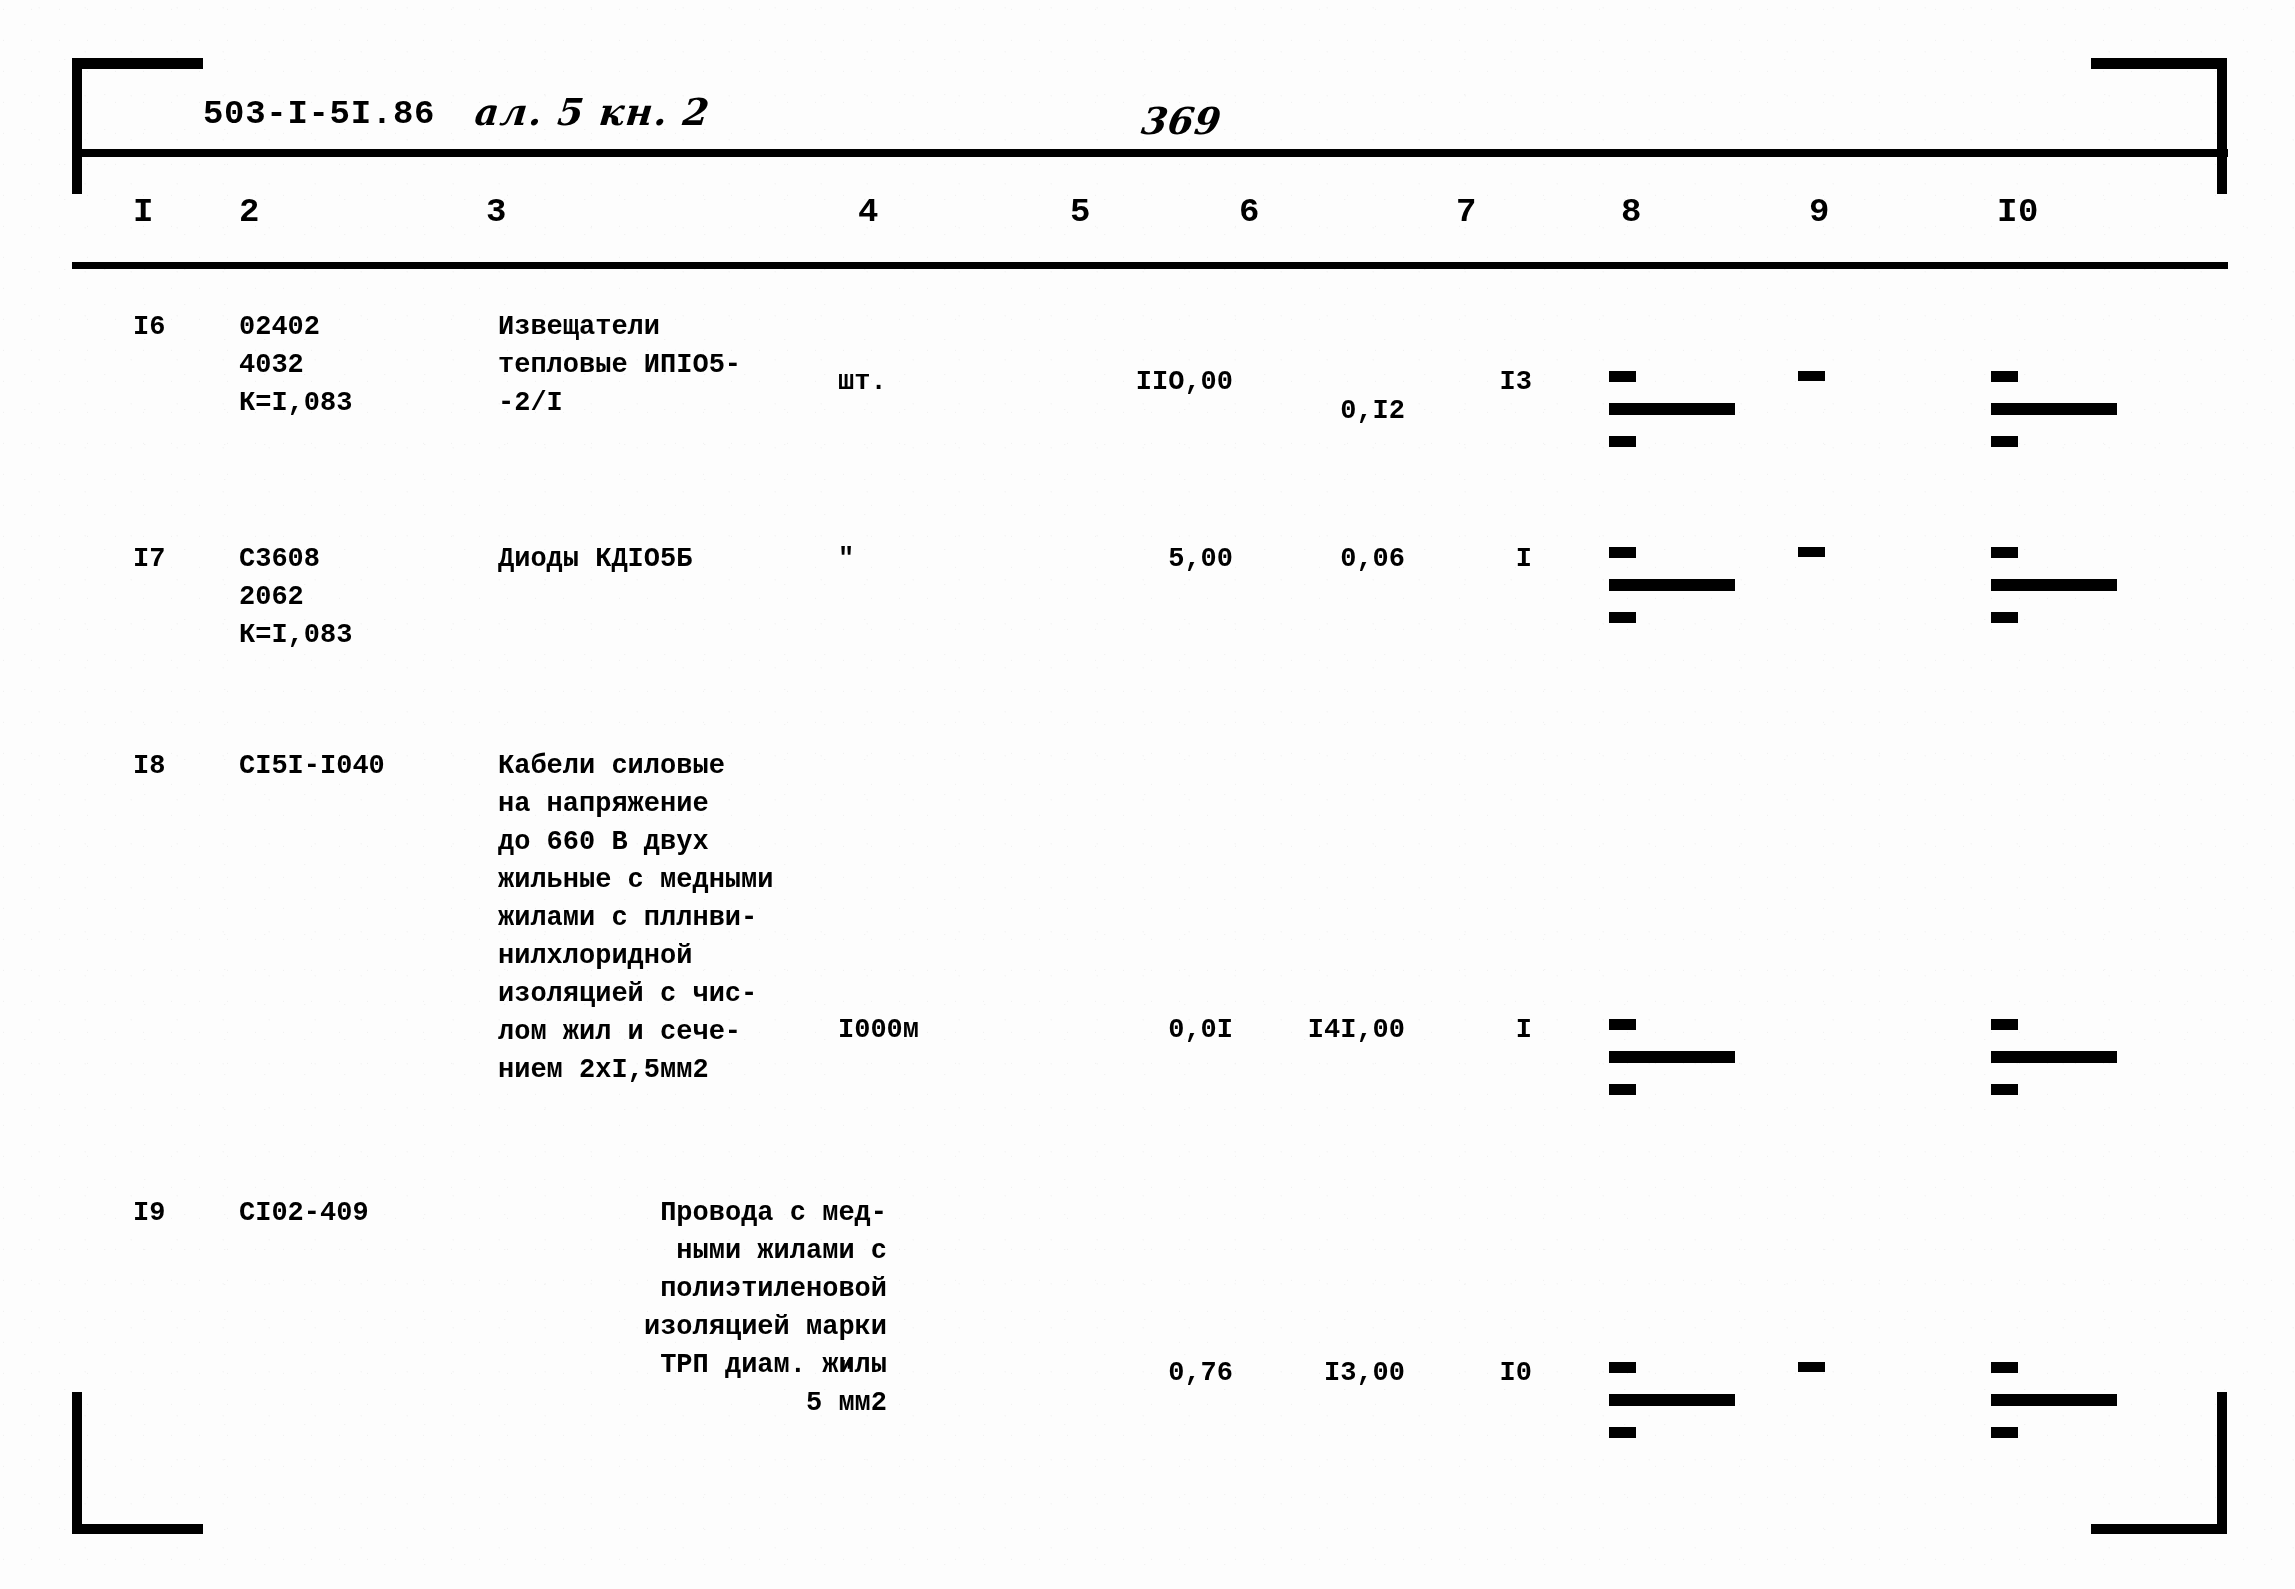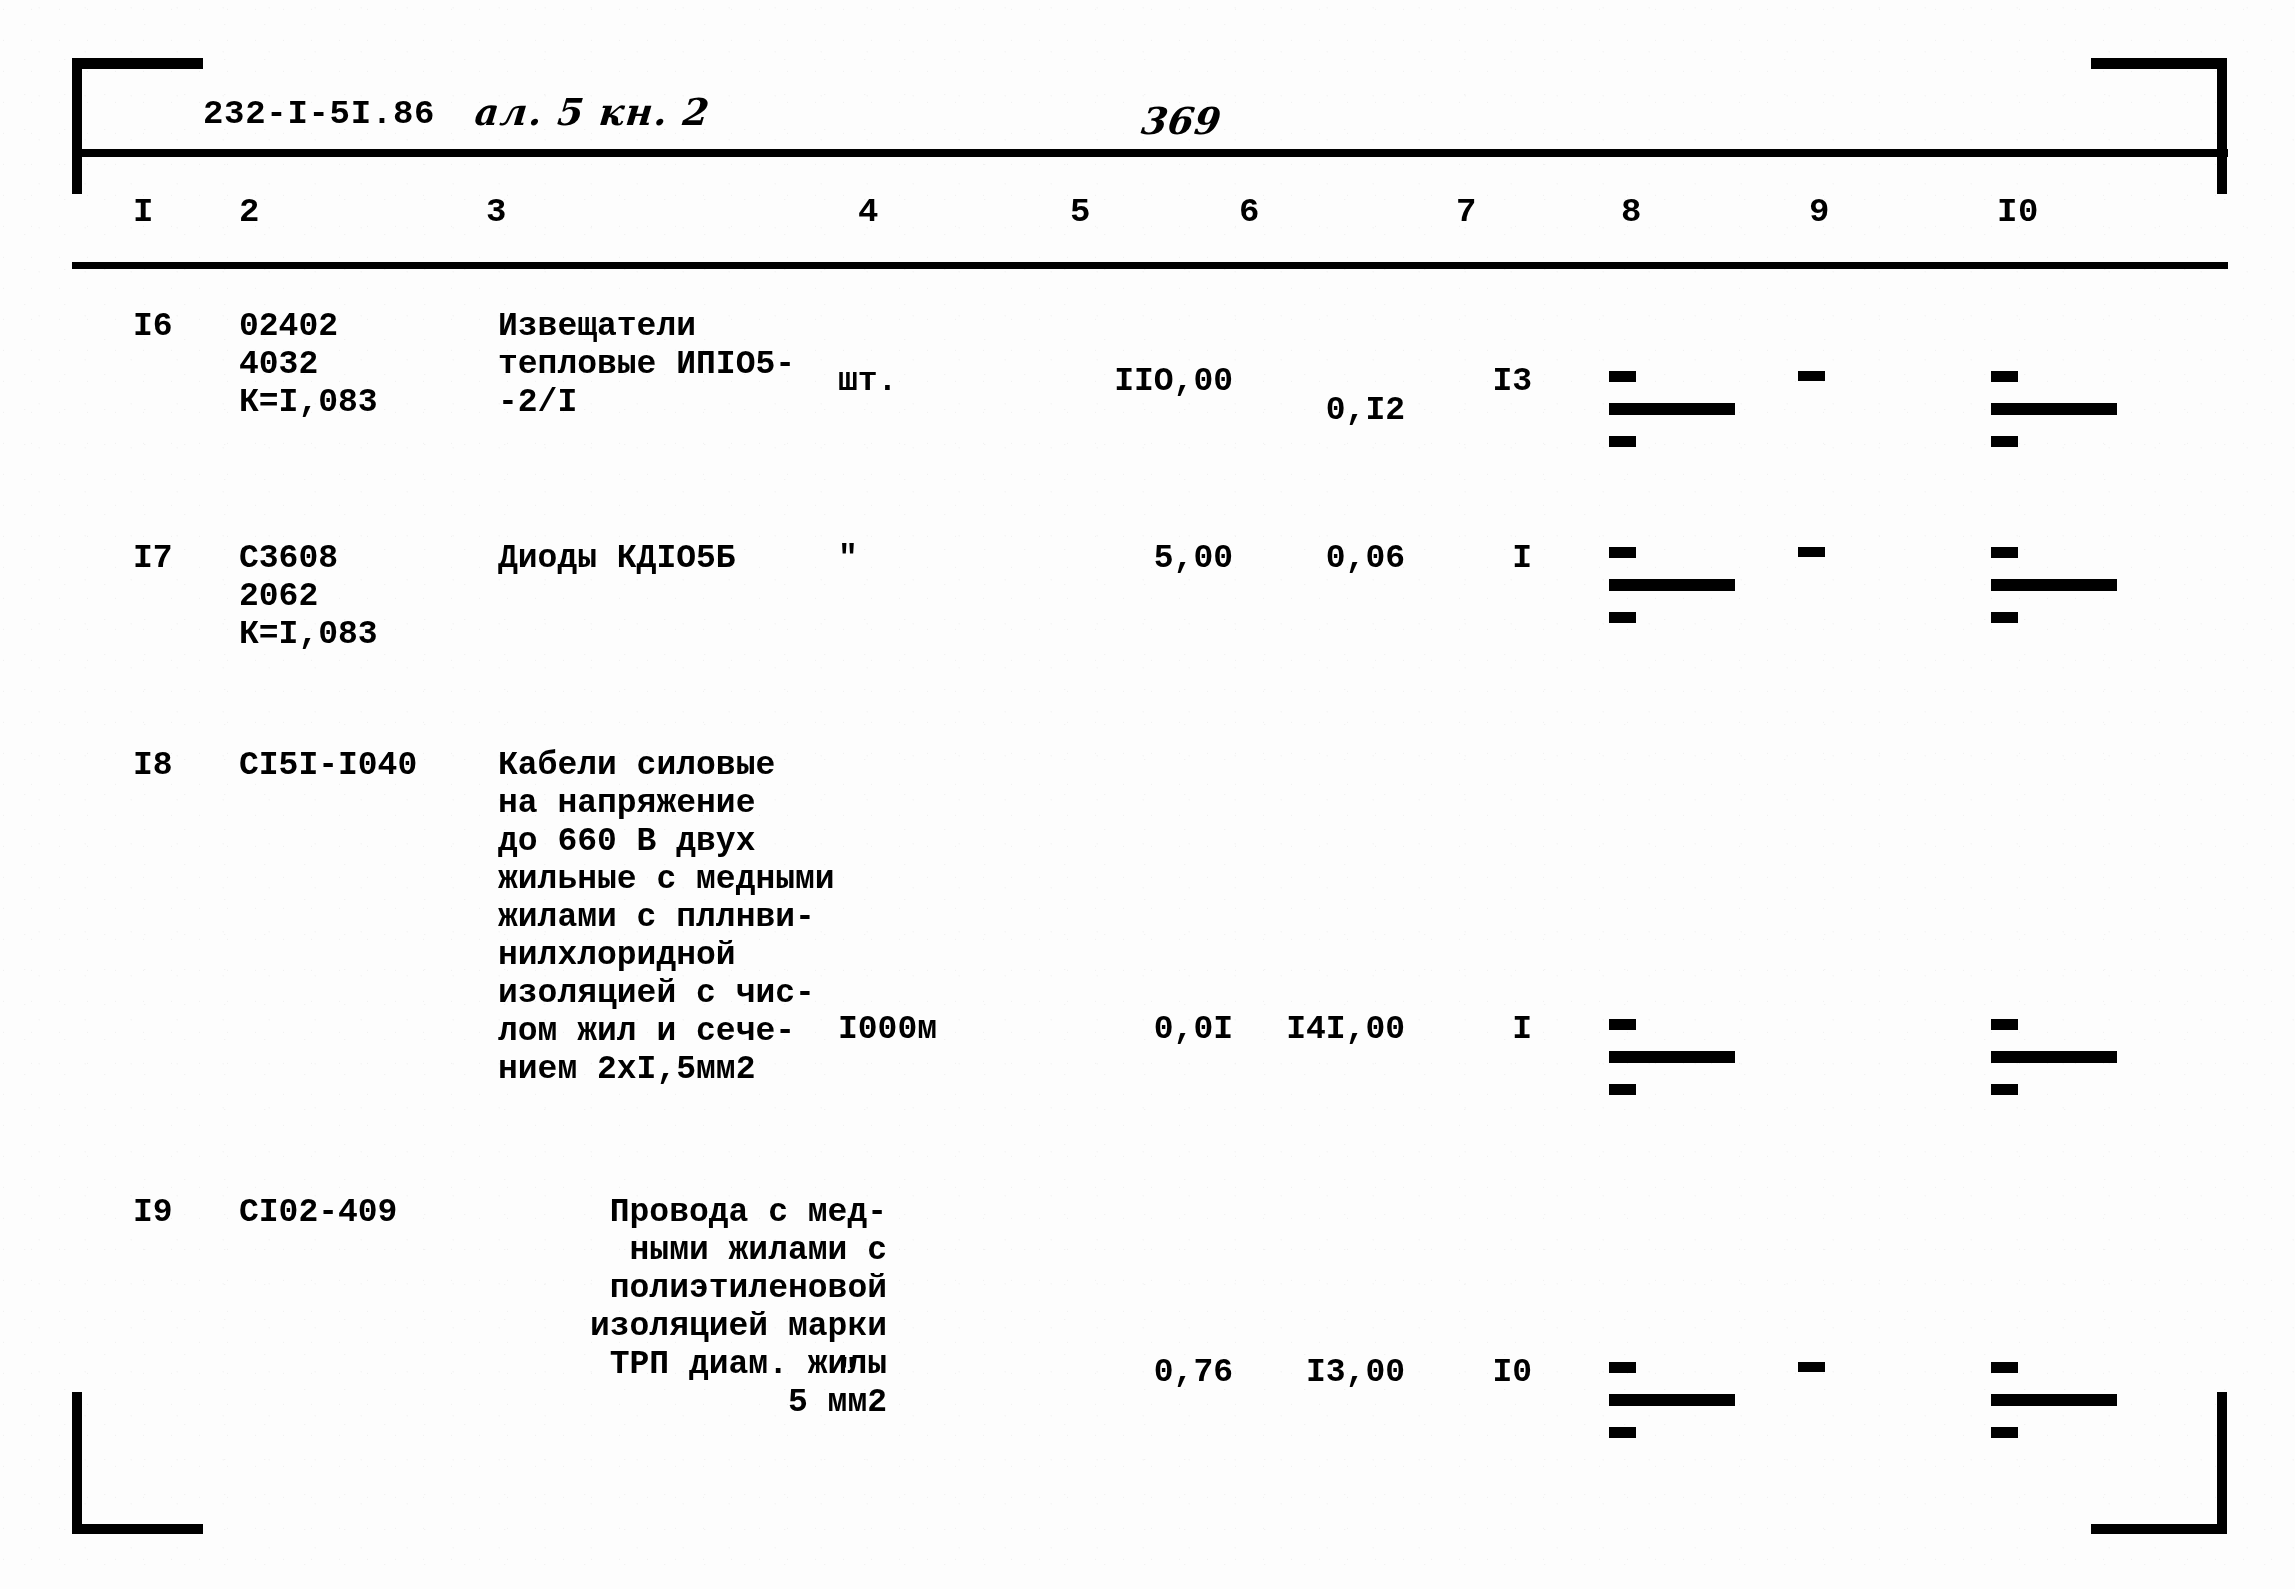--- a/index.html
+++ b/index.html
@@ -113,21 +113,21 @@
   
   #table-body {
     position: absolute;
     left: 0; top: 0;
     width: 2295px; height: 1590px;
   }
   .row { position: absolute; left: 0; width: 2295px; }
 
   .cell {
     position: absolute;
-    font-size: 33px;
+    font-size: 27px;
     font-weight: 700;
     line-height: 38px;
     letter-spacing: 0px;
     white-space: pre-line;
   }
 
   
   .c-num   { left: 133px;  width: 97px; }
   .c-code  { left: 239px;  width: 224px; }
   .c-desc  { left: 486px;  width: 389px; margin-left: 12px; }
@@ -193,21 +193,21 @@
   </div>
   <div class="corner" id="corner-bl">
     <div class="varm"></div>
     <div class="harm"></div>
   </div>
   <div class="corner" id="corner-br">
     <div class="varm"></div>
     <div class="harm"></div>
   </div>
 
-  <div id="doc-code">232-I-5I.86</div>
+  <div id="doc-code">503-I-5I.86</div>
   <div id="album-book">ал. 5 кн. 2</div>
   <div id="page-number">369</div>
 
   <div class="rule" id="rule-header"></div>
   <div class="rule" id="rule-colhead"></div>
 
   <div id="col-numbers">
       <div class="colnum" style="left: 133px;">I</div>
       <div class="colnum" style="left: 239px;">2</div>
       <div class="colnum" style="left: 486px;">3</div>

